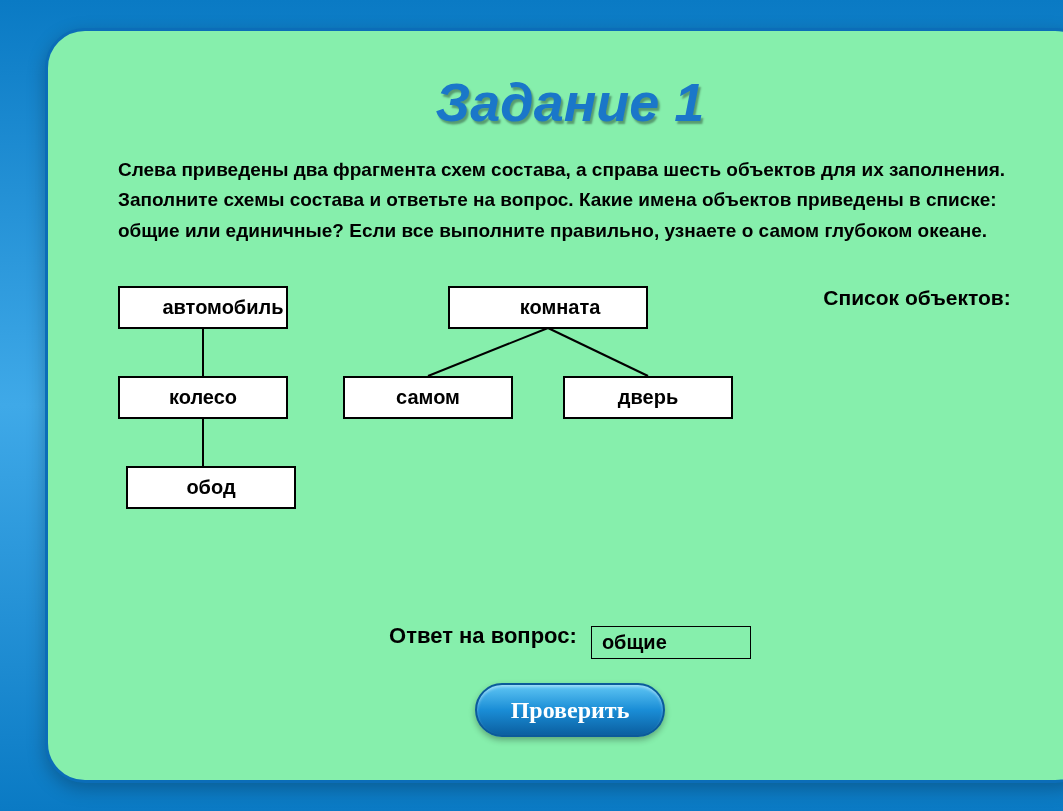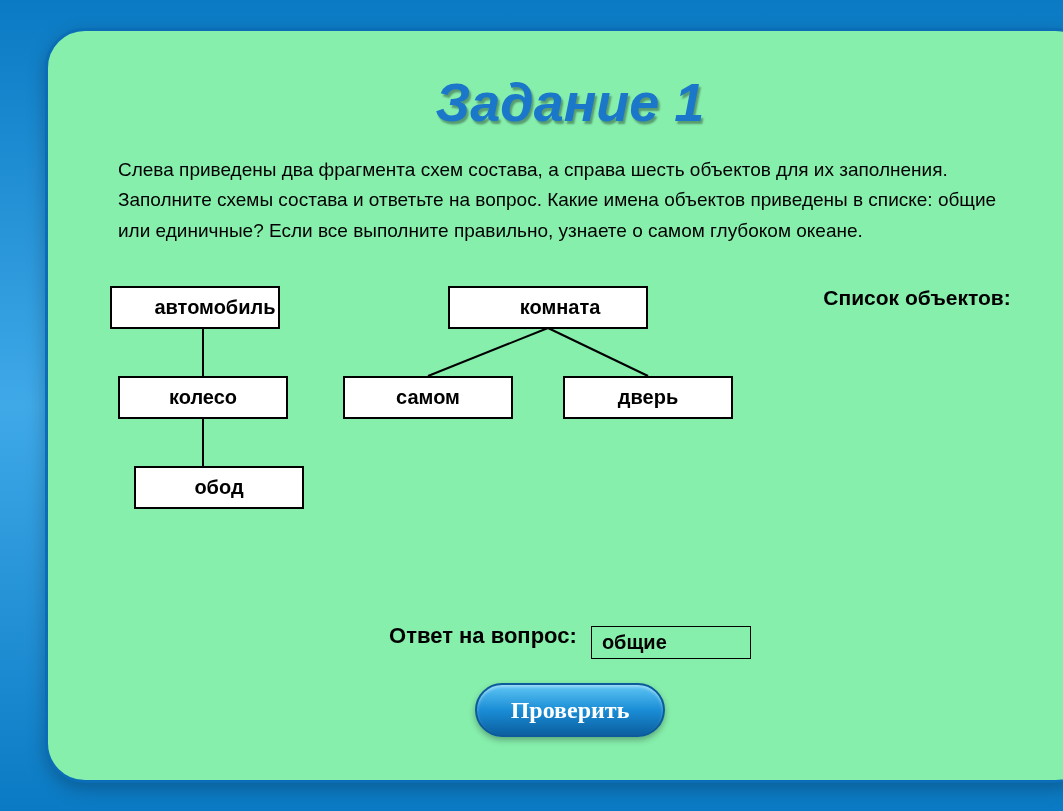--- a/index.html
+++ b/index.html
@@ -27,21 +27,21 @@
       text-align: center;
       font-size: 54px;
       font-weight: bold;
       font-style: italic;
       color: #1a77c9;
       text-shadow: 2px 3px 2px rgba(0,0,0,0.35);
       margin-bottom: 22px;
     }
     .instructions {
       font-size: 19px;
-      font-weight: normal;
+      font-weight: bold;
       color: #000;
       line-height: 1.6;
       margin: 0 20px 40px 20px;
     }
     .work-area {
       position: relative;
       height: 340px;
     }
     .node {
       position: absolute;
@@ -115,23 +115,23 @@
   </style>
 </head>
 <body>
 
 <div class="panel">
   <div class="title">Задание 1</div>
   <div class="instructions">Слева приведены два фрагмента схем состава, а справа шесть объектов для их заполнения. Заполните схемы состава и ответьте на вопрос. Какие имена объектов приведены в списке: общие или единичные? Если все выполните правильно, узнаете о самом глубоком океане.</div>
 
   <div class="work-area">
 
-    <div class="node" style="left:12px; top:0;padding-left:40px;">автомобиль</div>
+    <div class="node" style="left:20px; top:0;padding-left:40px;">автомобиль</div>
     <div class="node" style="left:20px; top:90px;">колесо</div>
-    <div class="node" style="left:36px; top:180px;">обод</div>
+    <div class="node" style="left:28px; top:180px;">обод</div>
     <div class="connector" style="left:104px; top:42px; width:2px; height:48px;"></div>
     <div class="connector" style="left:104px; top:132px; width:2px; height:48px;"></div>
 
     <div class="node wide" style="left:350px; top:0;padding-left:24px;">комната</div>
     <div class="node" style="left:245px; top:90px;">самом</div>
     <div class="node" style="left:465px; top:90px;">дверь</div>
 
     <svg class="diag" width="700" height="200">
       <line x1="450" y1="42" x2="330" y2="90" stroke="#000" stroke-width="2"></line>
       <line x1="450" y1="42" x2="550" y2="90" stroke="#000" stroke-width="2"></line>

